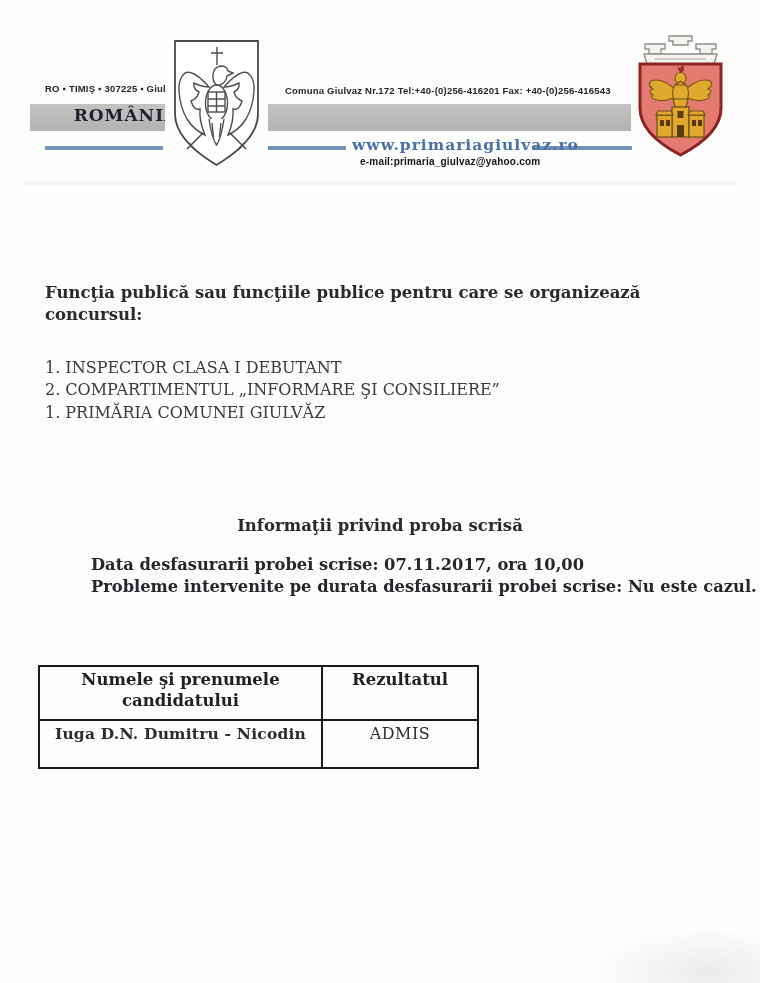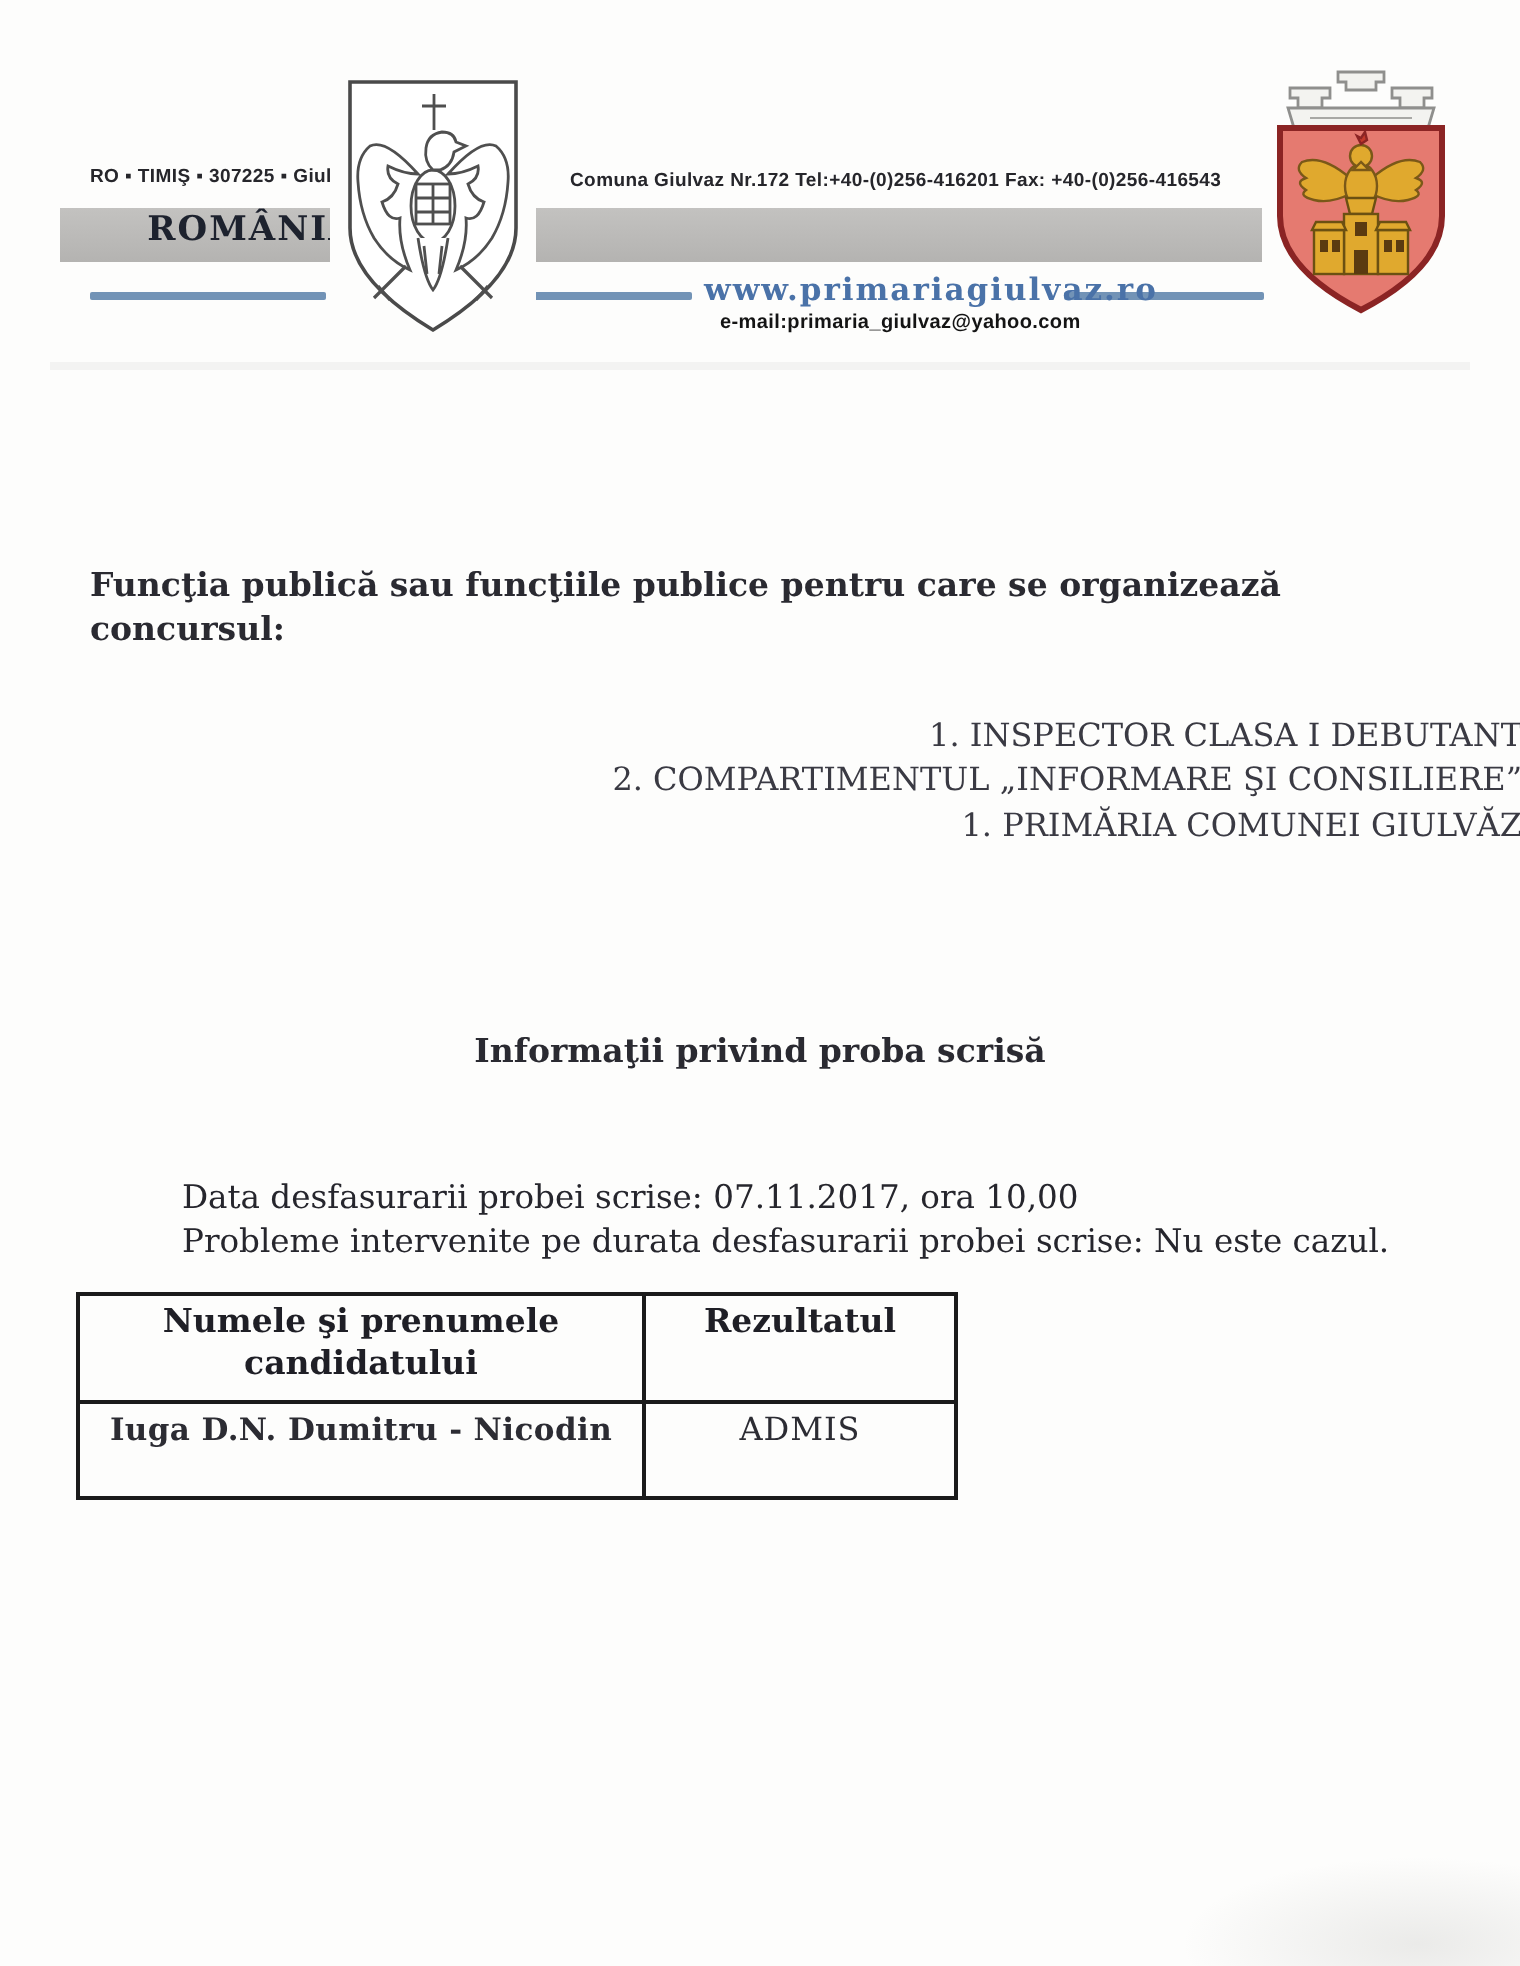--- a/index.html
+++ b/index.html
@@ -68,36 +68,36 @@
   .scan-smudge{
     position:absolute;right:0;bottom:0;width:170px;height:55px;
     background:radial-gradient(ellipse at 70% 80%, rgba(150,150,145,.18), rgba(150,150,145,0) 70%);
   }
   
   .doc-heading{
     position:absolute;left:45px;top:282px;width:645px;
     font-weight:bold;font-size:16.5px;line-height:1.35;color:#2a2a31;
   }
   .doc-list{
-    position:absolute;left:61px;top:357px;width:700px;
+    position:absolute;left:45px;top:357px;width:700px;
     font-size:16px;line-height:1.4;color:#3a3a43;
-    list-style:none;margin:0;padding:0;text-align:right;
+    list-style:none;margin:0;padding:0;
   }
   .section-title{
     position:absolute;left:0;top:516px;width:760px;text-align:center;
     font-weight:bold;font-size:16.5px;color:#2a2a31;
   }
   .doc-paras{
     position:absolute;left:45px;top:554px;width:712px;
-    font-weight:normal;font-size:16.3px;line-height:1.38;color:#26262d;margin-top:34px;
+    font-weight:bold;font-size:16.3px;line-height:1.38;color:#26262d;
   }
   .doc-paras p{margin:0;text-indent:46px;}
   
   .result-table{
-    position:absolute;left:38px;top:646px;
+    position:absolute;left:38px;top:665px;
     border-collapse:collapse;
   }
   .result-table th,.result-table td{
     border:2px solid #1b1b1b;
     vertical-align:top;text-align:center;
     padding:3px 4px 0 4px;
   }
   .result-table th{
     width:273px;height:49px;
     font-weight:bold;font-size:16.5px;line-height:1.25;color:#1f1f26;

